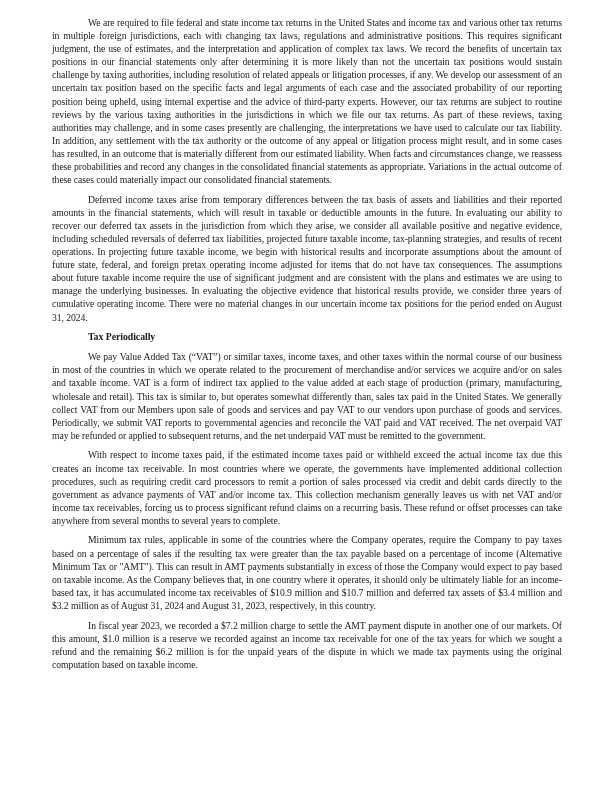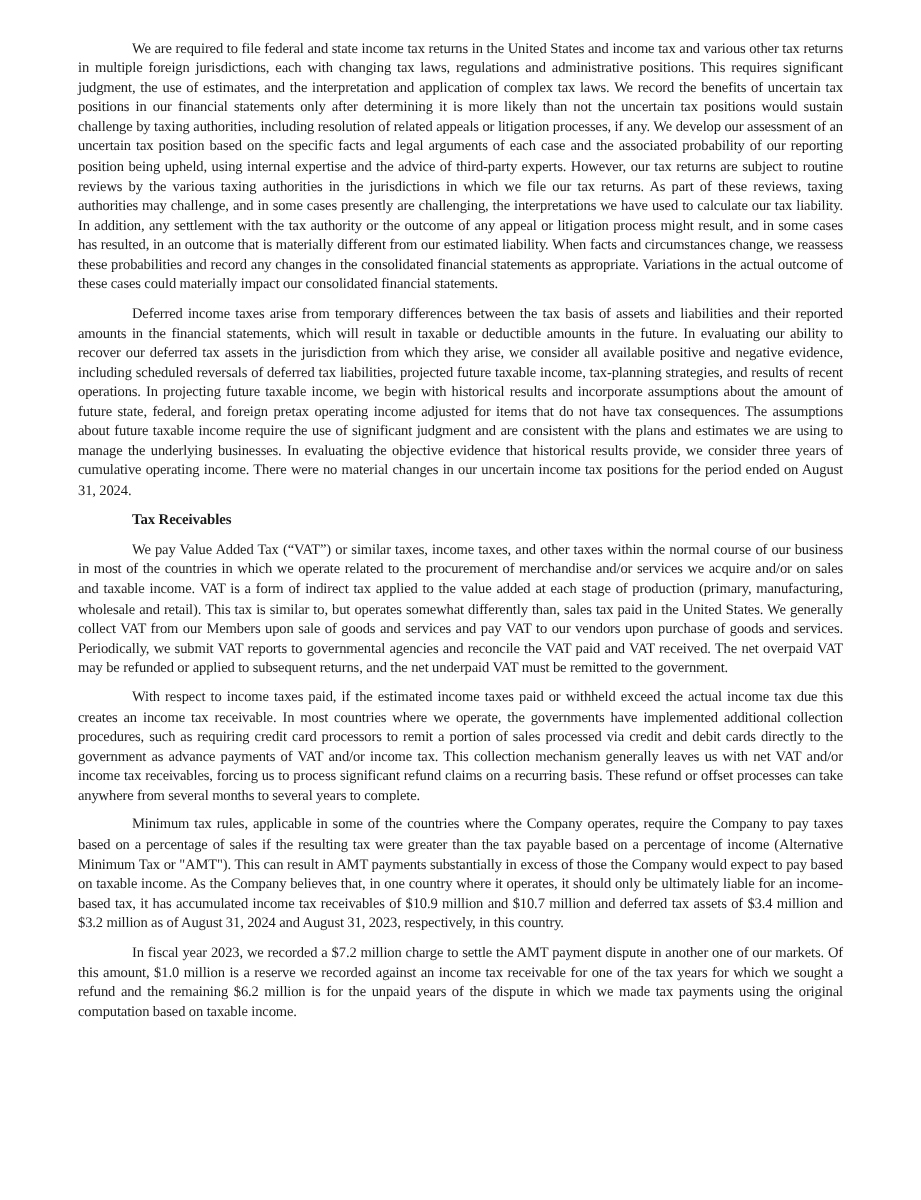--- a/index.html
+++ b/index.html
@@ -13,21 +13,21 @@
     height: 800px;
     background: #ffffff;
     overflow: hidden;
     font-family: "Liberation Serif", "DejaVu Serif", serif;
     color: #1c1c1c;
   }
   .content {
     position: absolute;
     left: 52px;
     right: 52px;
-    top: 26px;
+    top: 16px;
     text-align: justify;
     font-size: 9.7px;
     line-height: 13.1px;
     letter-spacing: -0.08px;
   }
   .content p {
     margin: 0 0 6.5px 0;
     text-indent: 36px;
   }
   .content h3 {
@@ -48,19 +48,19 @@
     letter-spacing: 0.5px;
   }
 </style>
 </head>
 <body>
 
 <div class="page">
   <div class="content">
     <p>We are required to file federal and state income tax returns in the United States and income tax and various other tax returns in multiple foreign jurisdictions, each with changing tax laws, regulations and administrative positions. This requires significant judgment, the use of estimates, and the interpretation and application of complex tax laws. We record the benefits of uncertain tax positions in our financial statements only after determining it is more likely than not the uncertain tax positions would sustain challenge by taxing authorities, including resolution of related appeals or litigation processes, if any. We develop our assessment of an uncertain tax position based on the specific facts and legal arguments of each case and the associated probability of our reporting position being upheld, using internal expertise and the advice of third-party experts. However, our tax returns are subject to routine reviews by the various taxing authorities in the jurisdictions in which we file our tax returns. As part of these reviews, taxing authorities may challenge, and in some cases presently are challenging, the interpretations we have used to calculate our tax liability. In addition, any settlement with the tax authority or the outcome of any appeal or litigation process might result, and in some cases has resulted, in an outcome that is materially different from our estimated liability. When facts and circumstances change, we reassess these probabilities and record any changes in the consolidated financial statements as appropriate. Variations in the actual outcome of these cases could materially impact our consolidated financial statements.</p>
     <p>Deferred income taxes arise from temporary differences between the tax basis of assets and liabilities and their reported amounts in the financial statements, which will result in taxable or deductible amounts in the future. In evaluating our ability to recover our deferred tax assets in the jurisdiction from which they arise, we consider all available positive and negative evidence, including scheduled reversals of deferred tax liabilities, projected future taxable income, tax-planning strategies, and results of recent operations. In projecting future taxable income, we begin with historical results and incorporate assumptions about the amount of future state, federal, and foreign pretax operating income adjusted for items that do not have tax consequences. The assumptions about future taxable income require the use of significant judgment and are consistent with the plans and estimates we are using to manage the underlying businesses. In evaluating the objective evidence that historical results provide, we consider three years of cumulative operating income. There were no material changes in our uncertain income tax positions for the period ended on August 31, 2024.</p>
-    <h3>Tax Receivables</h3>
+    <h3>Tax Periodically</h3>
     <p>We pay Value Added Tax (“VAT”) or similar taxes, income taxes, and other taxes within the normal course of our business in most of the countries in which we operate related to the procurement of merchandise and/or services we acquire and/or on sales and taxable income. VAT is a form of indirect tax applied to the value added at each stage of production (primary, manufacturing, wholesale and retail). This tax is similar to, but operates somewhat differently than, sales tax paid in the United States. We generally collect VAT from our Members upon sale of goods and services and pay VAT to our vendors upon purchase of goods and services. Periodically, we submit VAT reports to governmental agencies and reconcile the VAT paid and VAT received. The net overpaid VAT may be refunded or applied to subsequent returns, and the net underpaid VAT must be remitted to the government.</p>
     <p>With respect to income taxes paid, if the estimated income taxes paid or withheld exceed the actual income tax due this creates an income tax receivable. In most countries where we operate, the governments have implemented additional collection procedures, such as requiring credit card processors to remit a portion of sales processed via credit and debit cards directly to the government as advance payments of VAT and/or income tax. This collection mechanism generally leaves us with net VAT and/or income tax receivables, forcing us to process significant refund claims on a recurring basis. These refund or offset processes can take anywhere from several months to several years to complete.</p>
     <p>Minimum tax rules, applicable in some of the countries where the Company operates, require the Company to pay taxes based on a percentage of sales if the resulting tax were greater than the tax payable based on a percentage of income (Alternative Minimum Tax or "AMT"). This can result in AMT payments substantially in excess of those the Company would expect to pay based on taxable income. As the Company believes that, in one country where it operates, it should only be ultimately liable for an income-based tax, it has accumulated income tax receivables of $10.9 million and $10.7 million and deferred tax assets of $3.4 million and $3.2 million as of August 31, 2024 and August 31, 2023, respectively, in this country.</p>
     <p>In fiscal year 2023, we recorded a $7.2 million charge to settle the AMT payment dispute in another one of our markets. Of this amount, $1.0 million is a reserve we recorded against an income tax receivable for one of the tax years for which we sought a refund and the remaining $6.2 million is for the unpaid years of the dispute in which we made tax payments using the original computation based on taxable income.</p>
   </div>
 </div>
 
 </body></html>

